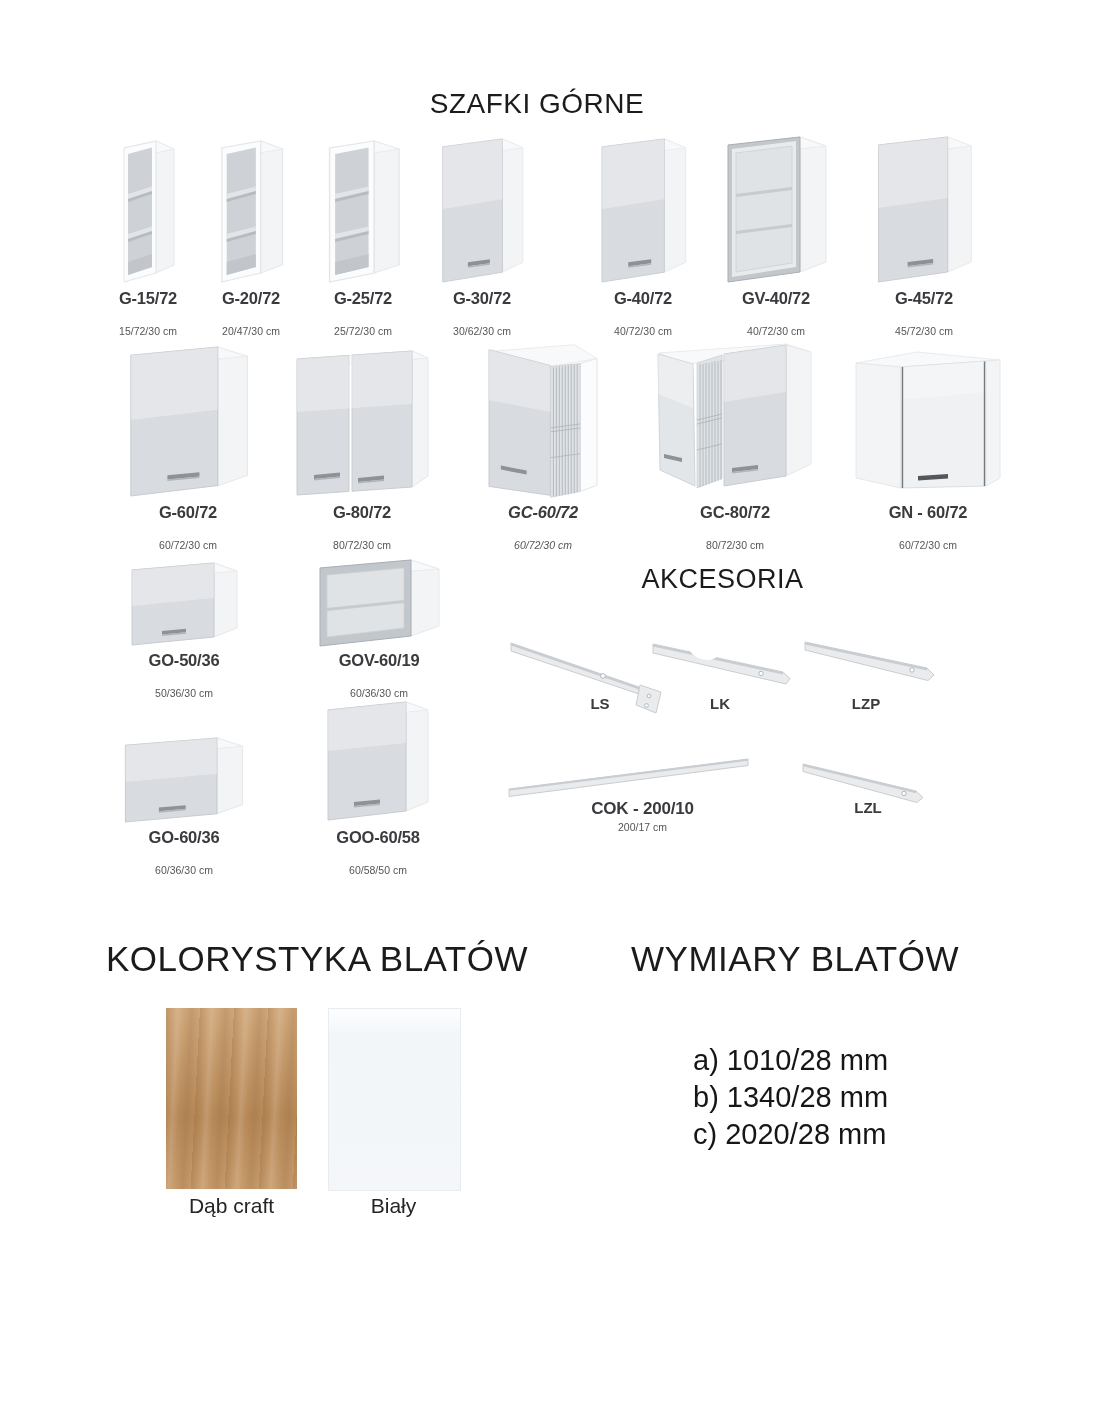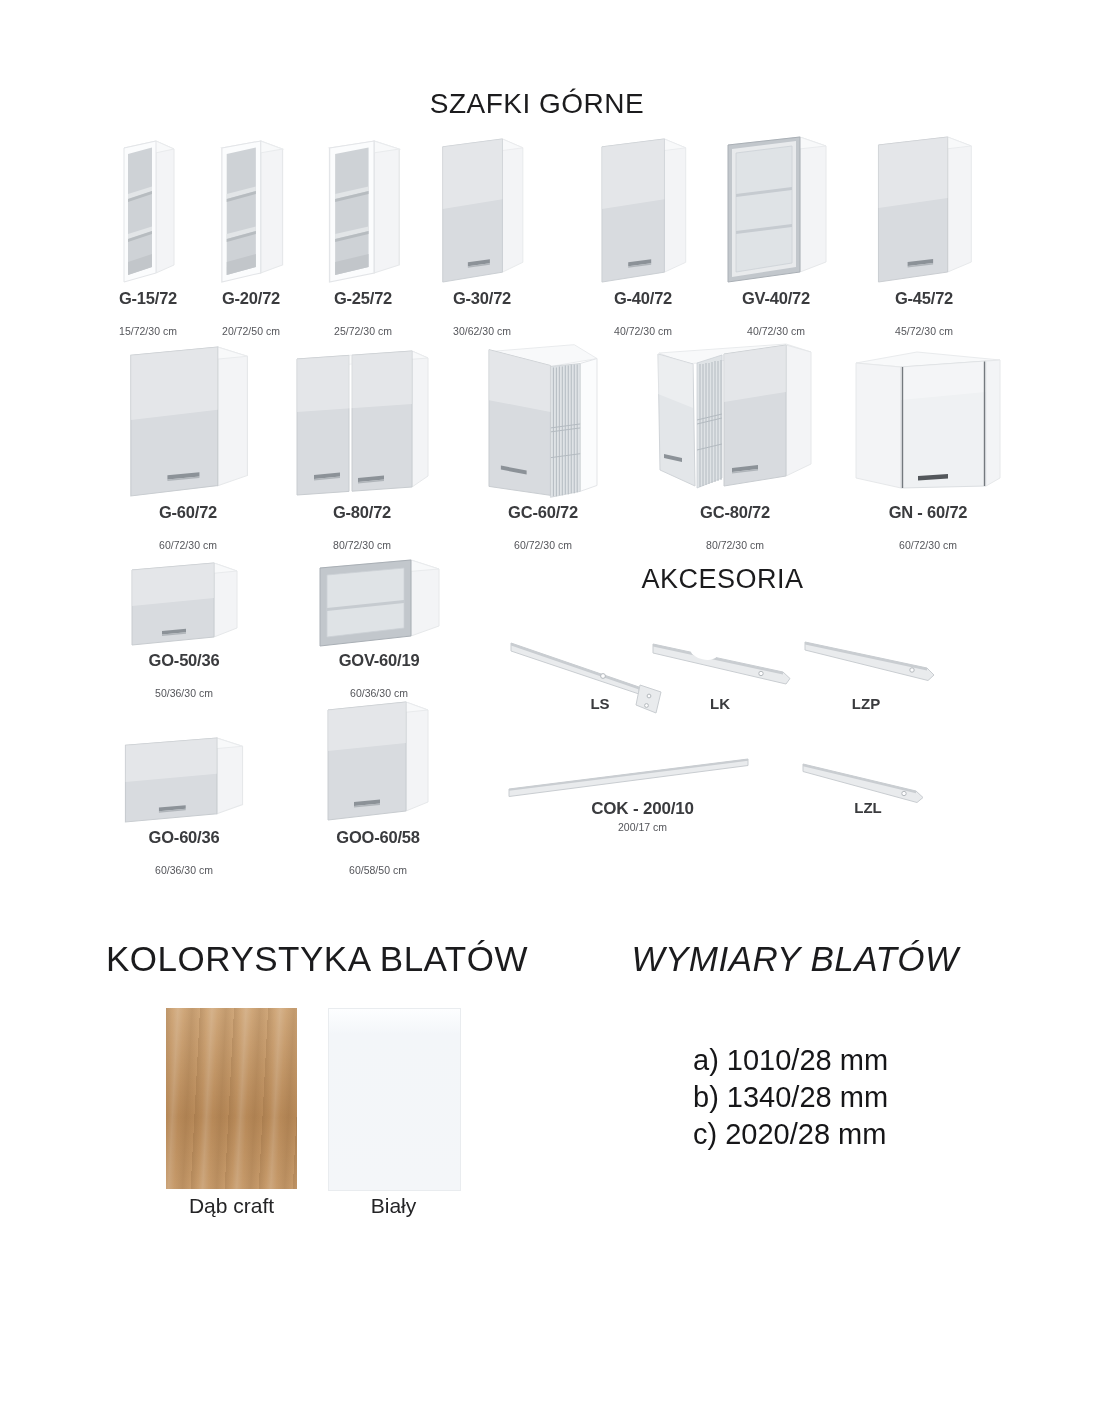--- a/index.html
+++ b/index.html
@@ -88,21 +88,21 @@
         <polygon class="f-white" points="4,10 36,3 36,135 4,144"></polygon>
         <polygon class="f-int" points="8,16 32,9.5 32,129 8,137"></polygon>
         <polygon class="f-intdark" points="8,124 32,116 32,129 8,137"></polygon>
         <polygon class="f-shelf" points="8,56 32,48.5 32,53 8,61"></polygon>
         <polygon class="f-shelfedge" points="8,61 32,53 32,56 8,64"></polygon>
         <polygon class="f-shelf" points="8,96 32,88.5 32,93 8,101"></polygon>
         <polygon class="f-shelfedge" points="8,101 32,93 32,96 8,104"></polygon>
       </svg>
     </div>
     <div class="code">G-20/72</div>
-    <div class="dims">20/72/50 cm</div>
+    <div class="dims">20/47/30 cm</div>
   </div>
 
   <div class="tile" style="left:303px;top:134px;width:120px;">
     <div class="fig" style="height:152px;">
       <svg width="78" height="148" viewBox="0 0 56 148" preserveAspectRatio="none">
         <polygon class="f-side" points="36,3 54,11 54,127 36,135"></polygon>
         <polygon class="f-top" points="4,10 36,3 54,11 21,18"></polygon>
         <polygon class="f-white" points="4,10 36,3 36,135 4,144"></polygon>
         <polygon class="f-int" points="8,16 32,9.5 32,129 8,137"></polygon>
         <polygon class="f-intdark" points="8,124 32,116 32,129 8,137"></polygon>
@@ -203,21 +203,21 @@
         <polygon class="f-handle" points="22,127 48,124.5 48,128.5 22,131"></polygon>
         <polygon class="f-handleshadow" points="22,131 48,128.5 48,130 22,132.5"></polygon>
         <polygon class="f-handle" points="66,130 92,127.5 92,131.5 66,134"></polygon>
         <polygon class="f-handleshadow" points="66,134 92,131.5 92,133 66,135.5"></polygon>
       </svg>
     </div>
     <div class="code">G-80/72</div>
     <div class="dims">80/72/30 cm</div>
   </div>
 
-  <div class="tile" style="left:458px;top:340px;width:170px;">
+  <div class="tile" style="left:458px;top:340px;width:170px;font-style:italic;">
     <div class="fig" style="height:160px;">
       <svg width="112" height="158" viewBox="0 0 113 158">
         <polygon class="f-top" points="2,9 88,2 111,16 64,24"></polygon>
         <polygon class="f-white" points="94,21 111,16 111,144 94,150"></polygon>
         <polygon class="f-glass" points="64,24 94,21 94,150 64,156"></polygon>
         <path class="f-drain" d="M67 25V155M70 25V155M73 24V154M76 24V154M79 23V153M82 23V153M85 22V152M88 22V152M91 22V151"></path>
         <path class="f-drain" d="M64 86L94 82M64 90L94 86M64 116L94 112"></path>
         <polygon class="f-door" points="2,7 64,23 64,154 2,145"></polygon>
         <polygon class="f-hi" points="2,7 64,23 64,70 2,58"></polygon>
         <polygon class="f-handle" points="14,124 40,129 40,133 14,128"></polygon>
@@ -366,21 +366,21 @@
   <div class="acc-label" style="left:828px;top:799px;width:80px;">LZL</div>
 
   <div class="h1 big" style="left:92px;top:939px;width:450px;">KOLORYSTYKA BLATÓW</div>
 
   <div class="swatch swatch-wood-tex" style="left: 166px; top: 1008px; background-color: rgb(192, 145, 95);"></div>
   <div class="swatch-label" style="left:166px;top:1194px;width:131px;">Dąb craft</div>
 
   <div class="swatch swatch-white" style="left: 328px; top: 1008px; background-color: rgb(245, 247, 250);"></div>
   <div class="swatch-label" style="left:328px;top:1194px;width:131px;">Biały</div>
 
-  <div class="h1 big" style="left:595px;top:939px;width:400px;font-style:italic;">WYMIARY BLATÓW</div>
+  <div class="h1 big" style="left:595px;top:939px;width:400px;">WYMIARY BLATÓW</div>
 
   <div class="wym-list" style="left:693px;top:1042px;">
     <div>a) 1010/28 mm</div>
     <div>b) 1340/28 mm</div>
     <div>c) 2020/28 mm</div>
   </div>
 
 </div>
 
 </body></html>

